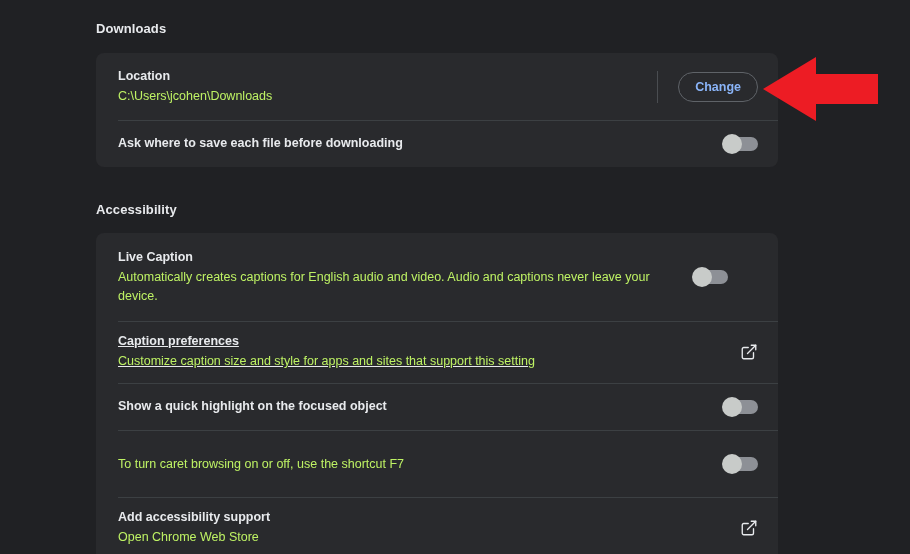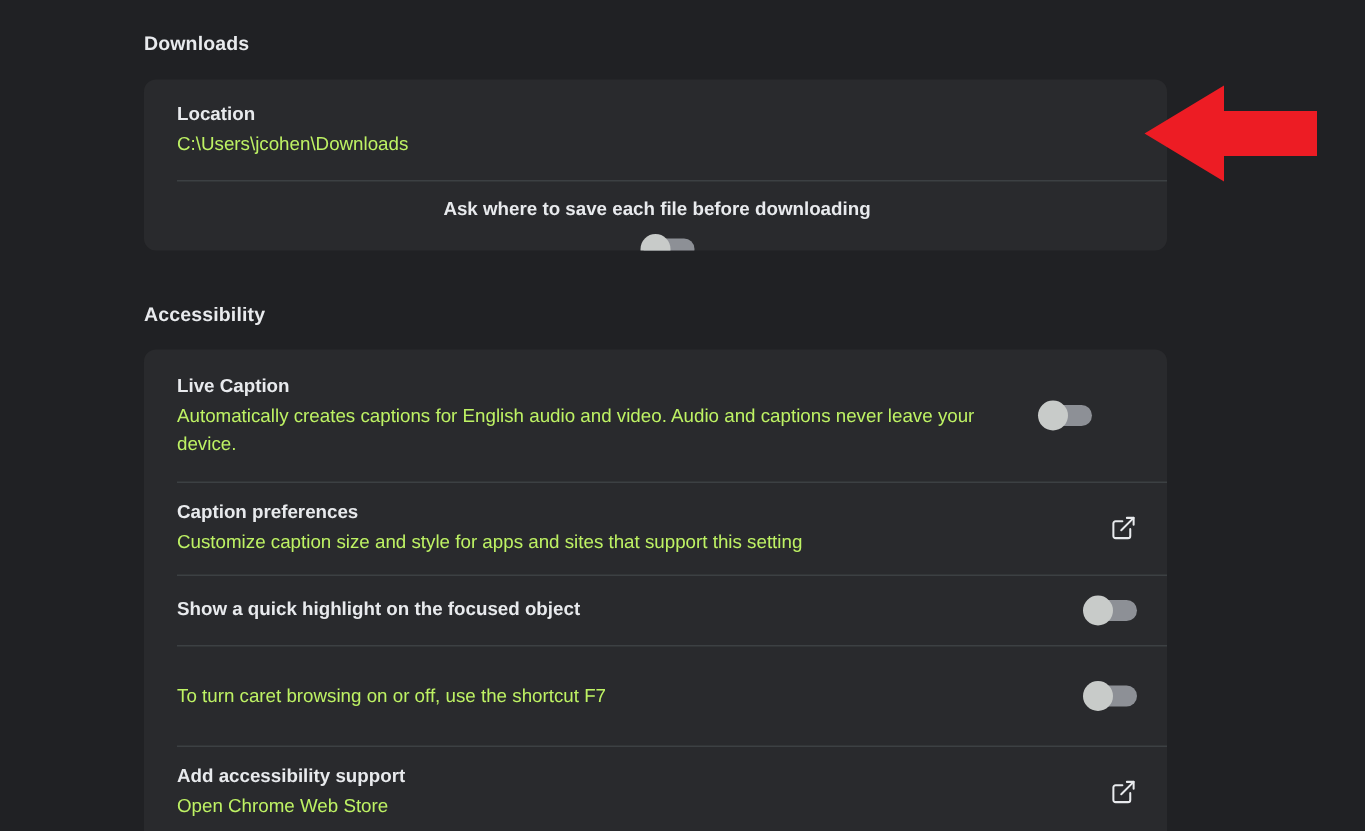--- a/index.html
+++ b/index.html
@@ -78,23 +78,23 @@
   .row-sub {
     font-size: 12.5px;
     color: #bef264;
     line-height: 19px;
     margin-top: 2px;
     font-weight: normal;
   }
 
   
   #row-location       { height: 67px; gap: 26px; }
-  #row-ask-where      { height: 47px; flex-direction: column; }
+  #row-ask-where      { height: 47px; }
   #row-live-caption   { height: 88px; align-items: center; }
-  #row-caption-prefs  { height: 62px; }
+  #row-caption-prefs  { height: 62px; text-decoration: underline; }
   #row-quick-highlight{ height: 47px; }
   #row-text-cursor    { height: 67px; }
   #row-add-features   { height: 62px; }
 
   #row-live-caption .row-text  { max-width: 560px; }
   #row-caption-prefs .row-text { max-width: 610px; }
 
   
   .trailing {
     flex: 0 0 auto;
@@ -175,20 +175,24 @@
 
   <div class="section-title" id="title-downloads">Downloads</div>
 
   <div class="card" id="card-downloads">
 
     <div class="row" id="row-location">
       <div class="row-text">
         <div class="row-title">Location</div>
         <div class="row-sub">C:\Users\jcohen\Downloads</div>
       </div>
+      <div class="trailing">
+        <div class="v-divider"></div>
+        <button class="btn-change">Change</button>
+      </div>
     </div>
 
     <div class="row" id="row-ask-where">
       <div class="row-text">
         <div class="row-title">Ask where to save each file before downloading</div>
       </div>
       <div class="trailing">
         <div class="toggle">
           <div class="knob"></div>
         </div>

